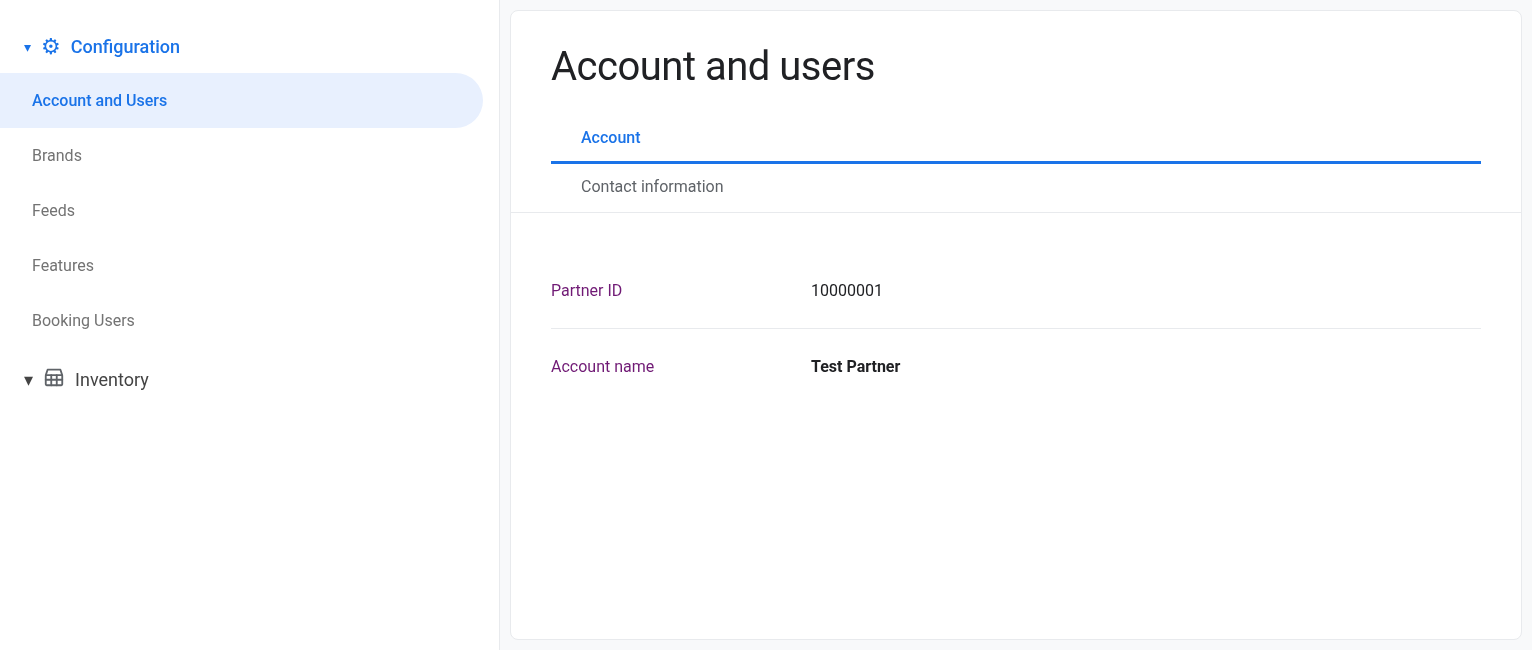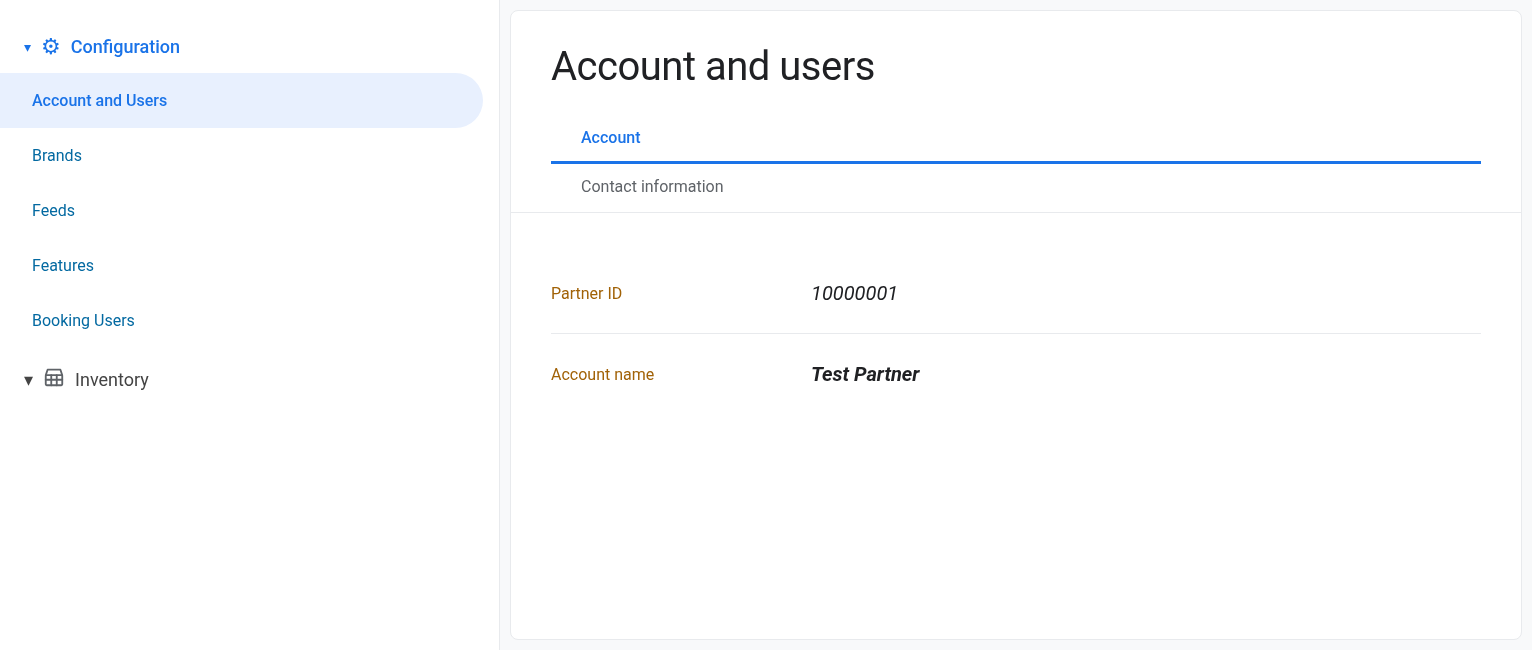--- a/index.html
+++ b/index.html
@@ -46,21 +46,21 @@
 
     .gear-icon {
       font-size: 22px;
       color: #1a73e8;
     }
 
     .sidebar-nav-item {
       padding: 18px 32px;
       font-size: 16px;
       cursor: pointer;
-      color: #0369a1;
+      color: #737373;
       border-radius: 0 30px 30px 0;
       margin-right: 16px;
       transition: background 0.2s;
     }
 
     .sidebar-nav-item.active {
       background: #e8f0fe;
       color: #1a73e8;
       font-weight: 500;
     }
@@ -138,29 +138,28 @@
       border-bottom: 1px solid #e8eaed;
       gap: 60px;
     }
 
     .info-row:last-child {
       border-bottom: none;
     }
 
     .info-label {
       font-size: 16px;
-      color: #a16207;
+      color: #701a75;
       width: 200px;
       flex-shrink: 0;
     }
 
     .info-value {
-      font-size: 20px;
+      font-size: 16px;
       color: #202124;
-      font-style: italic;
     }
 
     .info-value.bold {
       font-weight: 700;
     }
   </style>
 </head>
 <body>
 
 <div class="sidebar">

